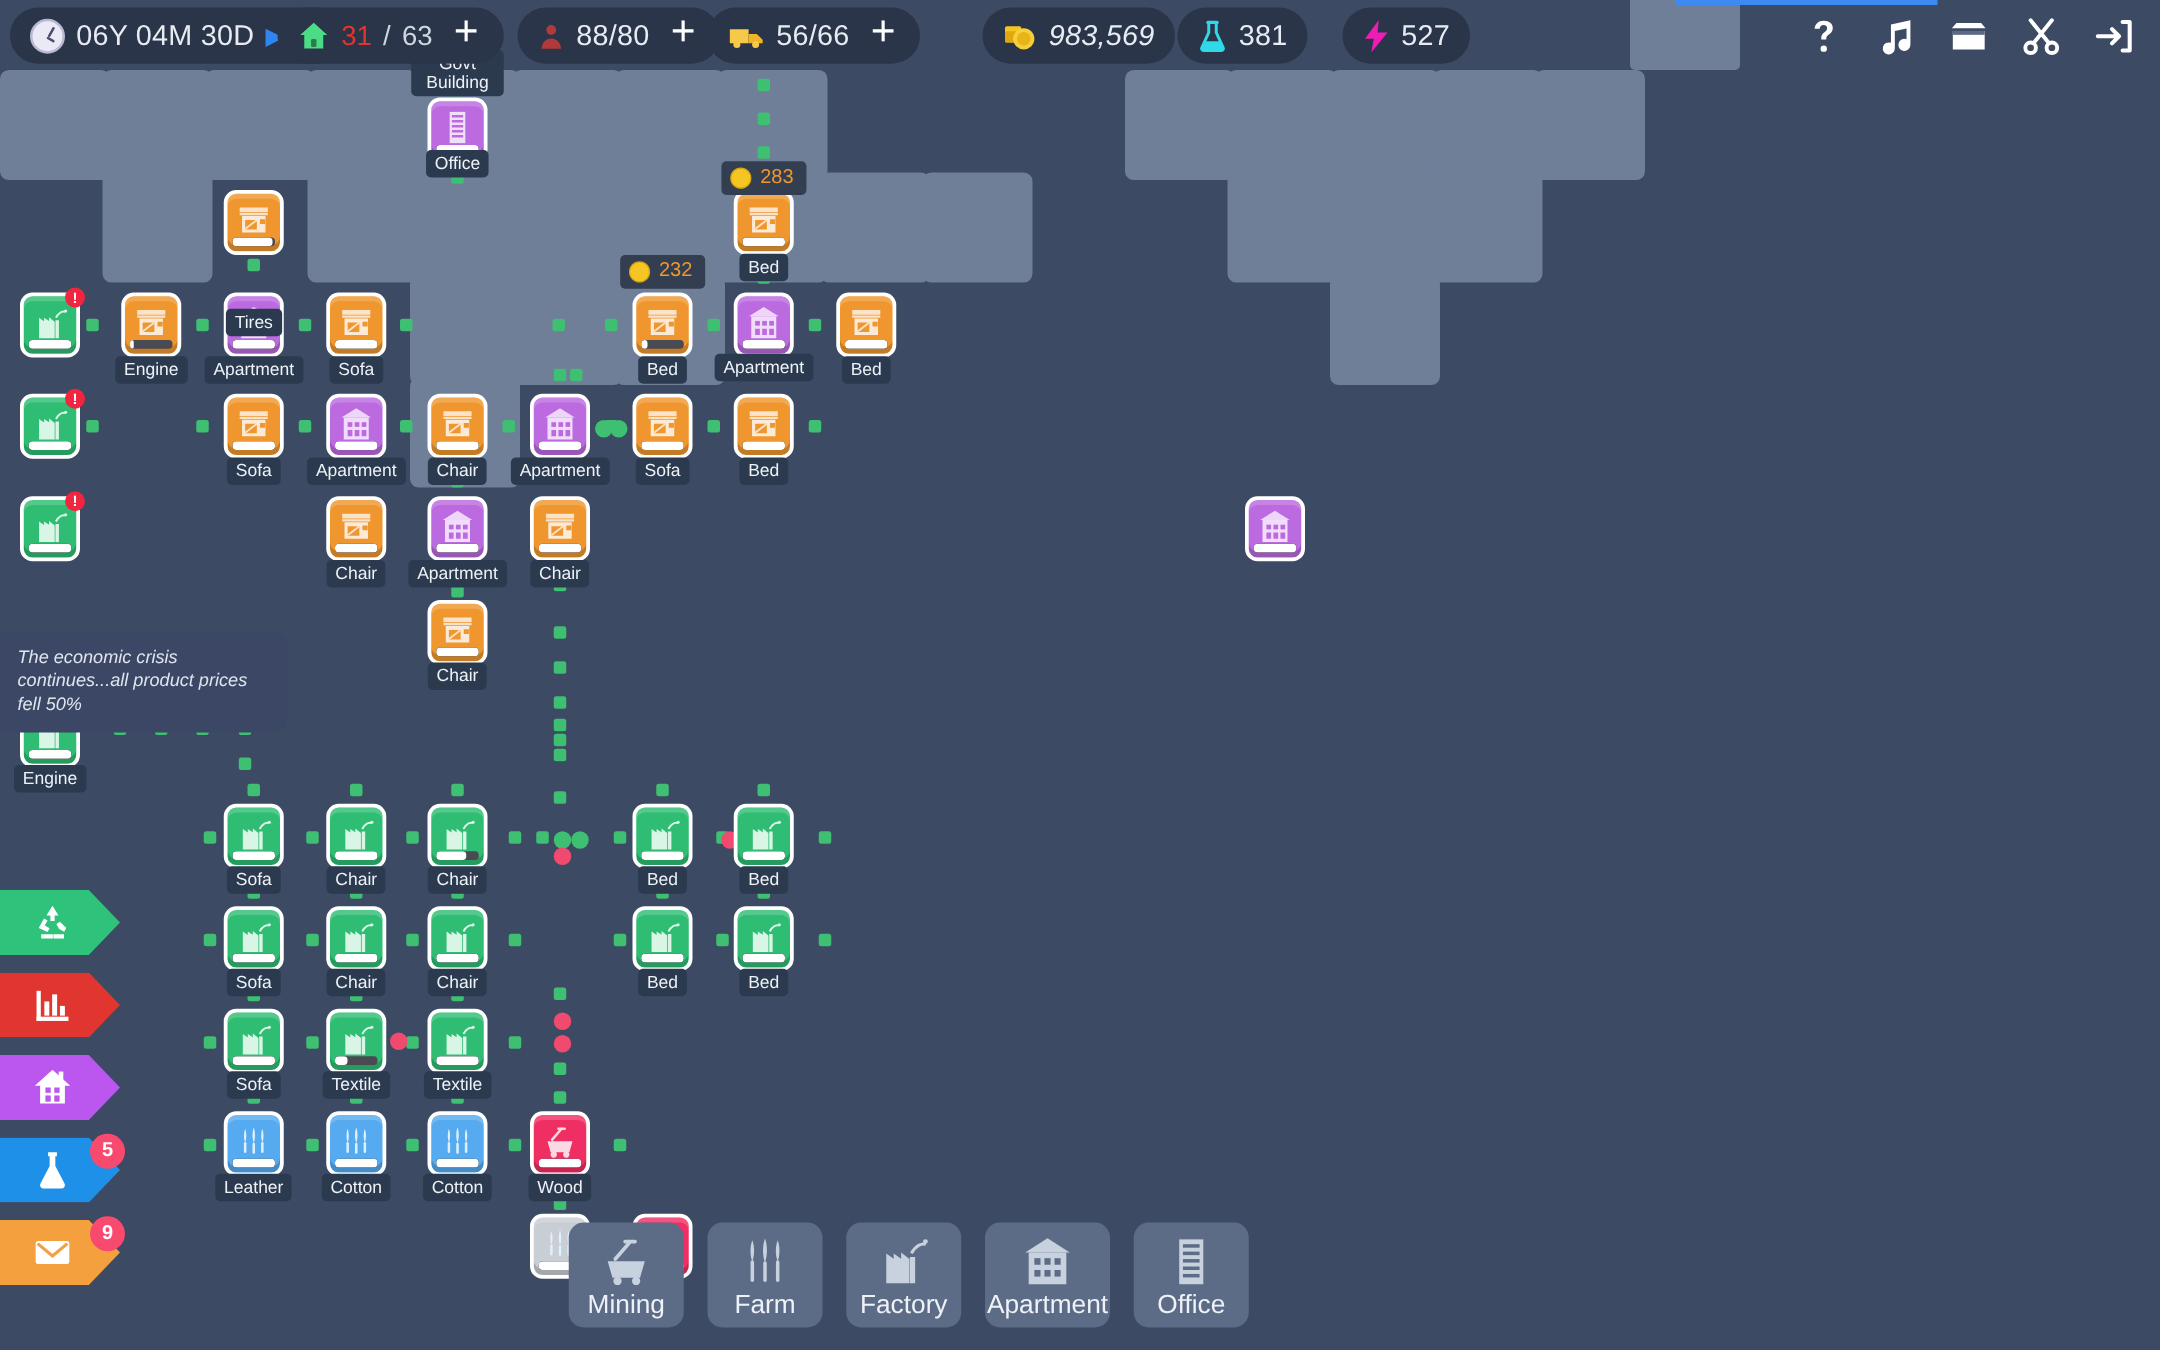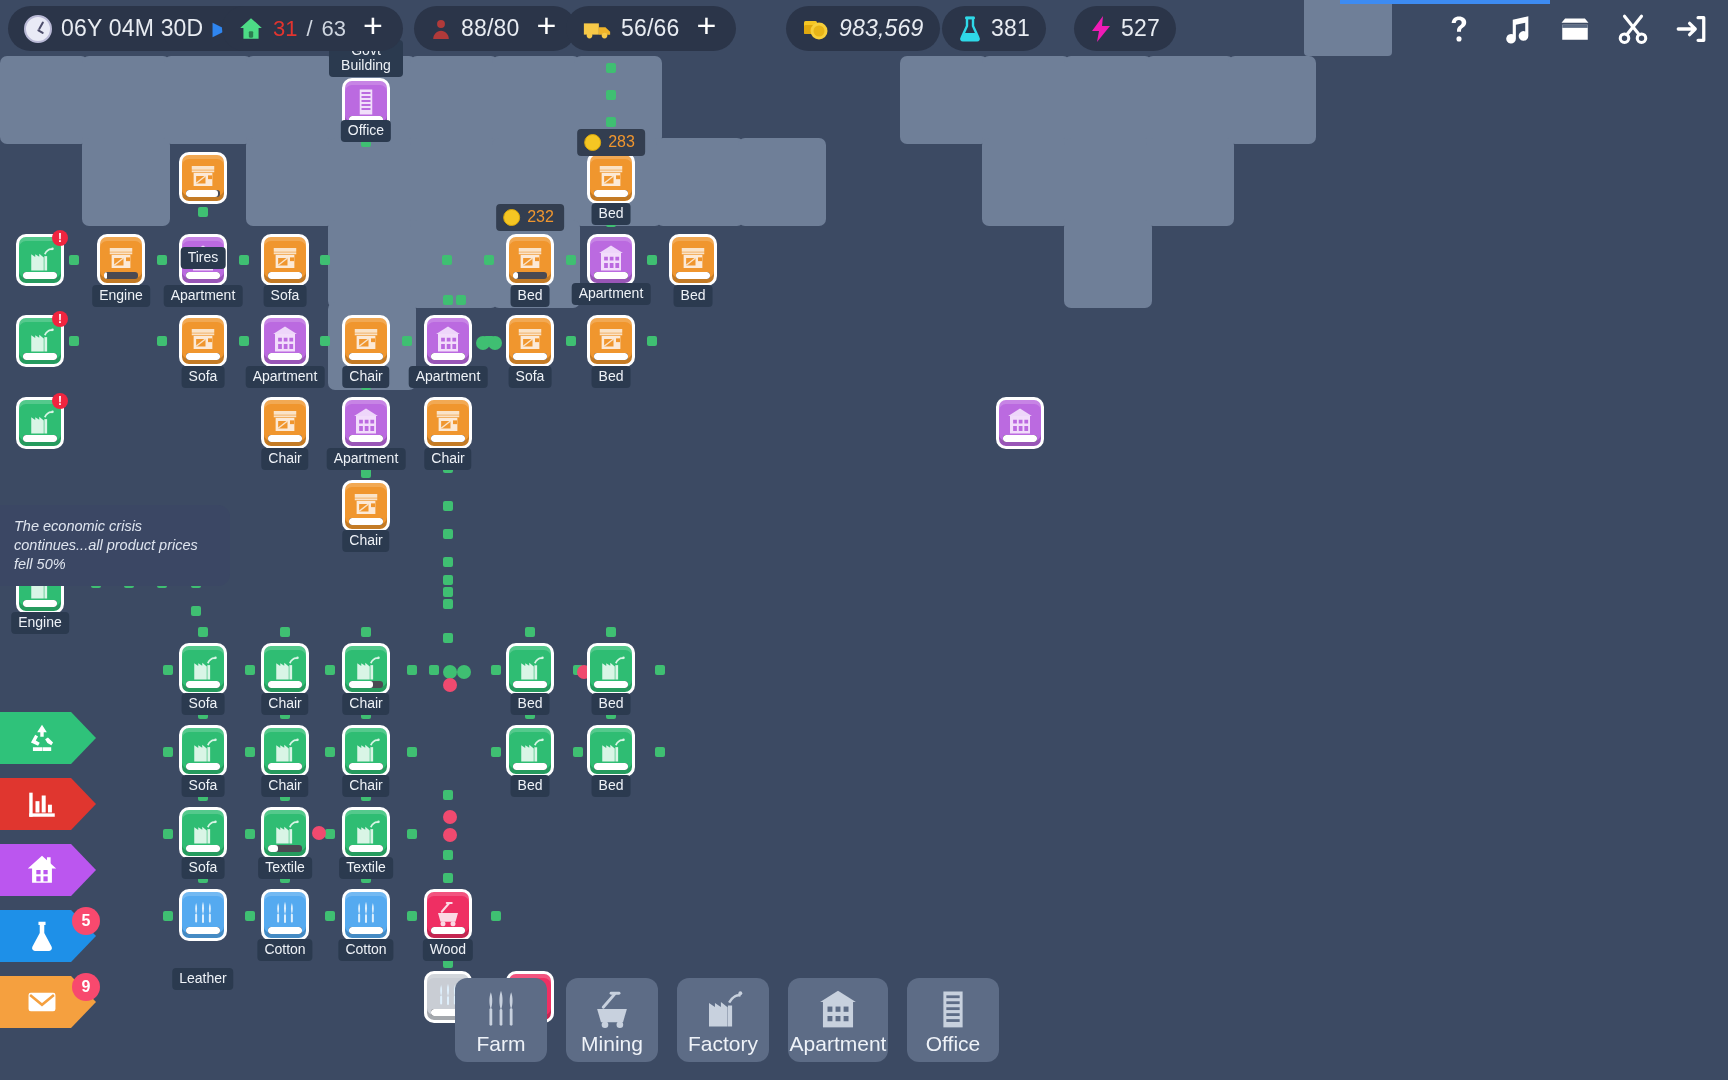--- a/index.html
+++ b/index.html
@@ -748,21 +748,21 @@
           <path d="M17.5 4c1 2.6 1 6.4 0 9-1-2.6-1-6.4 0-9z"></path>
           <rect x="5.7" y="12.5" width="1.6" height="7" rx=".8"></rect>
           <rect x="11.2" y="13" width="1.6" height="7" rx=".8"></rect>
           <rect x="16.7" y="12.5" width="1.6" height="7" rx=".8"></rect>
         </g>
       </svg>
       <div class="bar">
         <i style="width:100%"></i>
       </div>
     </div>
-    <div class="tlabel" style="left: 203px; top: 939px; margin-top: 29px;">Leather</div>
+    <div class="tlabel" style="left: 203px; top: 939px;">Leather</div>
     <div class="tile blue" style="left: 261px; top: 889px;">
       <svg class="glyph" viewBox="0 0 24 24">
         <g fill="#dff0fd">
           <path d="M6.5 4c1 2.6 1 6.4 0 9-1-2.6-1-6.4 0-9z"></path>
           <path d="M12 3c1.1 3 1.1 7.3 0 10.2-1.1-2.9-1.1-7.2 0-10.2z"></path>
           <path d="M17.5 4c1 2.6 1 6.4 0 9-1-2.6-1-6.4 0-9z"></path>
           <rect x="5.7" y="12.5" width="1.6" height="7" rx=".8"></rect>
           <rect x="11.2" y="13" width="1.6" height="7" rx=".8"></rect>
           <rect x="16.7" y="12.5" width="1.6" height="7" rx=".8"></rect>
         </g>
@@ -1069,40 +1069,40 @@
         <rect x="2.5" y="5.5" width="19" height="13" rx="1.6" fill="#fff"></rect>
         <path fill="none" stroke="#f5a03f" stroke-width="1.8" d="m3.6 7 8.4 7 8.4-7"></path>
       </svg>
       <span class="badge">9</span>
     </div>
   </div>
 
 <div id="buildbar">
     <div class="bcard">
       <svg class="bico" viewBox="0 0 24 24">
+        <path fill="#c8d1de" d="M3.5 12h17l-2.2 7.5H5.7z"></path>
+        <circle cx="8" cy="21" r="1.9" fill="#c8d1de"></circle>
+        <circle cx="16.5" cy="21" r="1.9" fill="#c8d1de"></circle>
+        <path stroke="#c8d1de" stroke-width="1.7" stroke-linecap="round" fill="none" d="M7 11 13.5 3.5"></path>
+        <path stroke="#c8d1de" stroke-width="1.7" stroke-linecap="round" d="M11.5 3h4.5"></path>
+      </svg>
+      <span class="blab">Mining</span>
+    </div>
+    <div class="bcard">
+      <svg class="bico" viewBox="0 0 24 24">
         <g fill="#c8d1de">
           <path d="M6.2 2.4c1.1 2.8 1.1 6.9 0 9.7-1.1-2.8-1.1-6.9 0-9.7z"></path>
           <path d="M12 1.6c1.2 3.2 1.2 7.8 0 11-1.2-3.2-1.2-7.8 0-11z"></path>
           <path d="M17.8 2.4c1.1 2.8 1.1 6.9 0 9.7-1.1-2.8-1.1-6.9 0-9.7z"></path>
           <rect x="5.4" y="11.5" width="1.6" height="10" rx=".8"></rect>
           <rect x="11.2" y="12" width="1.6" height="9.5" rx=".8"></rect>
           <rect x="17" y="11.5" width="1.6" height="10" rx=".8"></rect>
         </g>
       </svg>
       <span class="blab">Farm</span>
-    </div>
-    <div class="bcard">
-      <svg class="bico" viewBox="0 0 24 24">
-        <path fill="#c8d1de" d="M3.5 12h17l-2.2 7.5H5.7z"></path>
-        <circle cx="8" cy="21" r="1.9" fill="#c8d1de"></circle>
-        <circle cx="16.5" cy="21" r="1.9" fill="#c8d1de"></circle>
-        <path stroke="#c8d1de" stroke-width="1.7" stroke-linecap="round" fill="none" d="M7 11 13.5 3.5"></path>
-        <path stroke="#c8d1de" stroke-width="1.7" stroke-linecap="round" d="M11.5 3h4.5"></path>
-      </svg>
-      <span class="blab">Mining</span>
     </div>
     <div class="bcard">
       <svg class="bico" viewBox="0 0 24 24">
         <path fill="#c8d1de" d="M4 22V8.5l3.4 2.4V8.5l3.4 2.4V8l3.8 3V22z"></path>
         <path fill="#c8d1de" d="M14.8 10h2.4v12h-2.4z"></path>
         <path stroke="#c8d1de" stroke-width="1.4" fill="none" d="M15.5 8.4c2-3.6 4.7-4.7 6.6-4.1"></path>
         <circle cx="21.9" cy="3" r="1.1" fill="#c8d1de"></circle>
       </svg>
       <span class="blab">Factory</span>
     </div>

